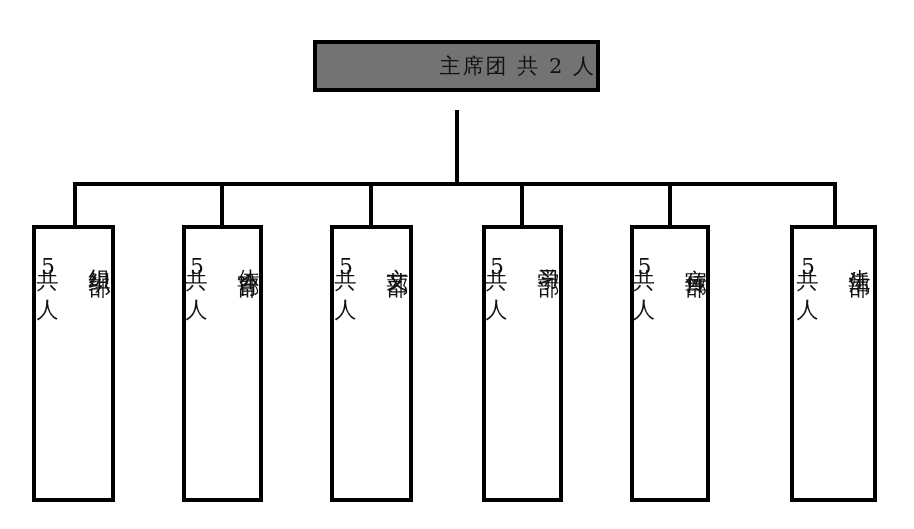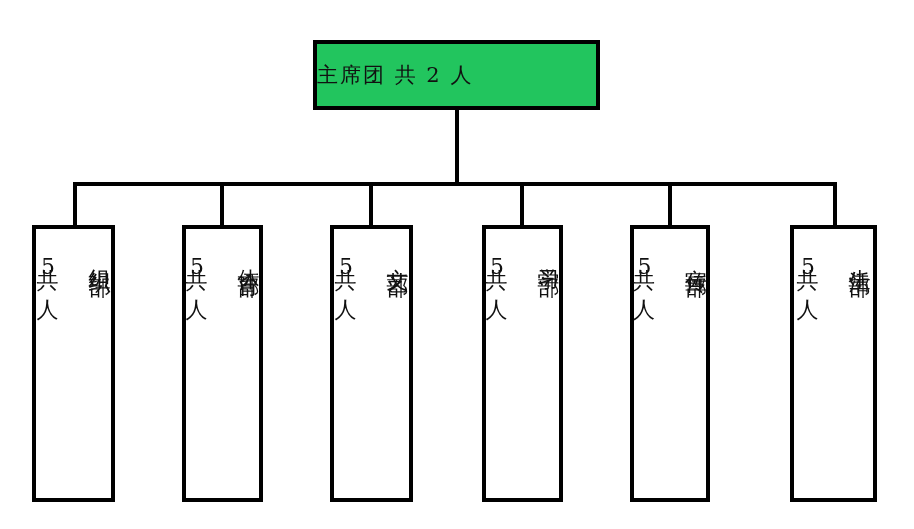--- a/index.html
+++ b/index.html
@@ -19,27 +19,27 @@
     background: #ffffff;
     overflow: hidden;
   }
 
   
   .root-box {
     position: absolute;
     left: 313px;
     top: 40px;
     width: 287px;
-    height: 70px;
+    height: 52px;
     border: 4px solid #000000;
-    background: #22c55e;
+    background: #737373;
     box-sizing: border-box;
     display: flex;
     align-items: center;
-    justify-content: flex-start;
+    justify-content: flex-end;
   }
   .root-label {
     font-family: "DejaVu Serif", "Liberation Serif", serif;
     font-size: 21px;
     letter-spacing: 2px;
     line-height: 1;
     white-space: nowrap;
     color: #111111;
   }
 

